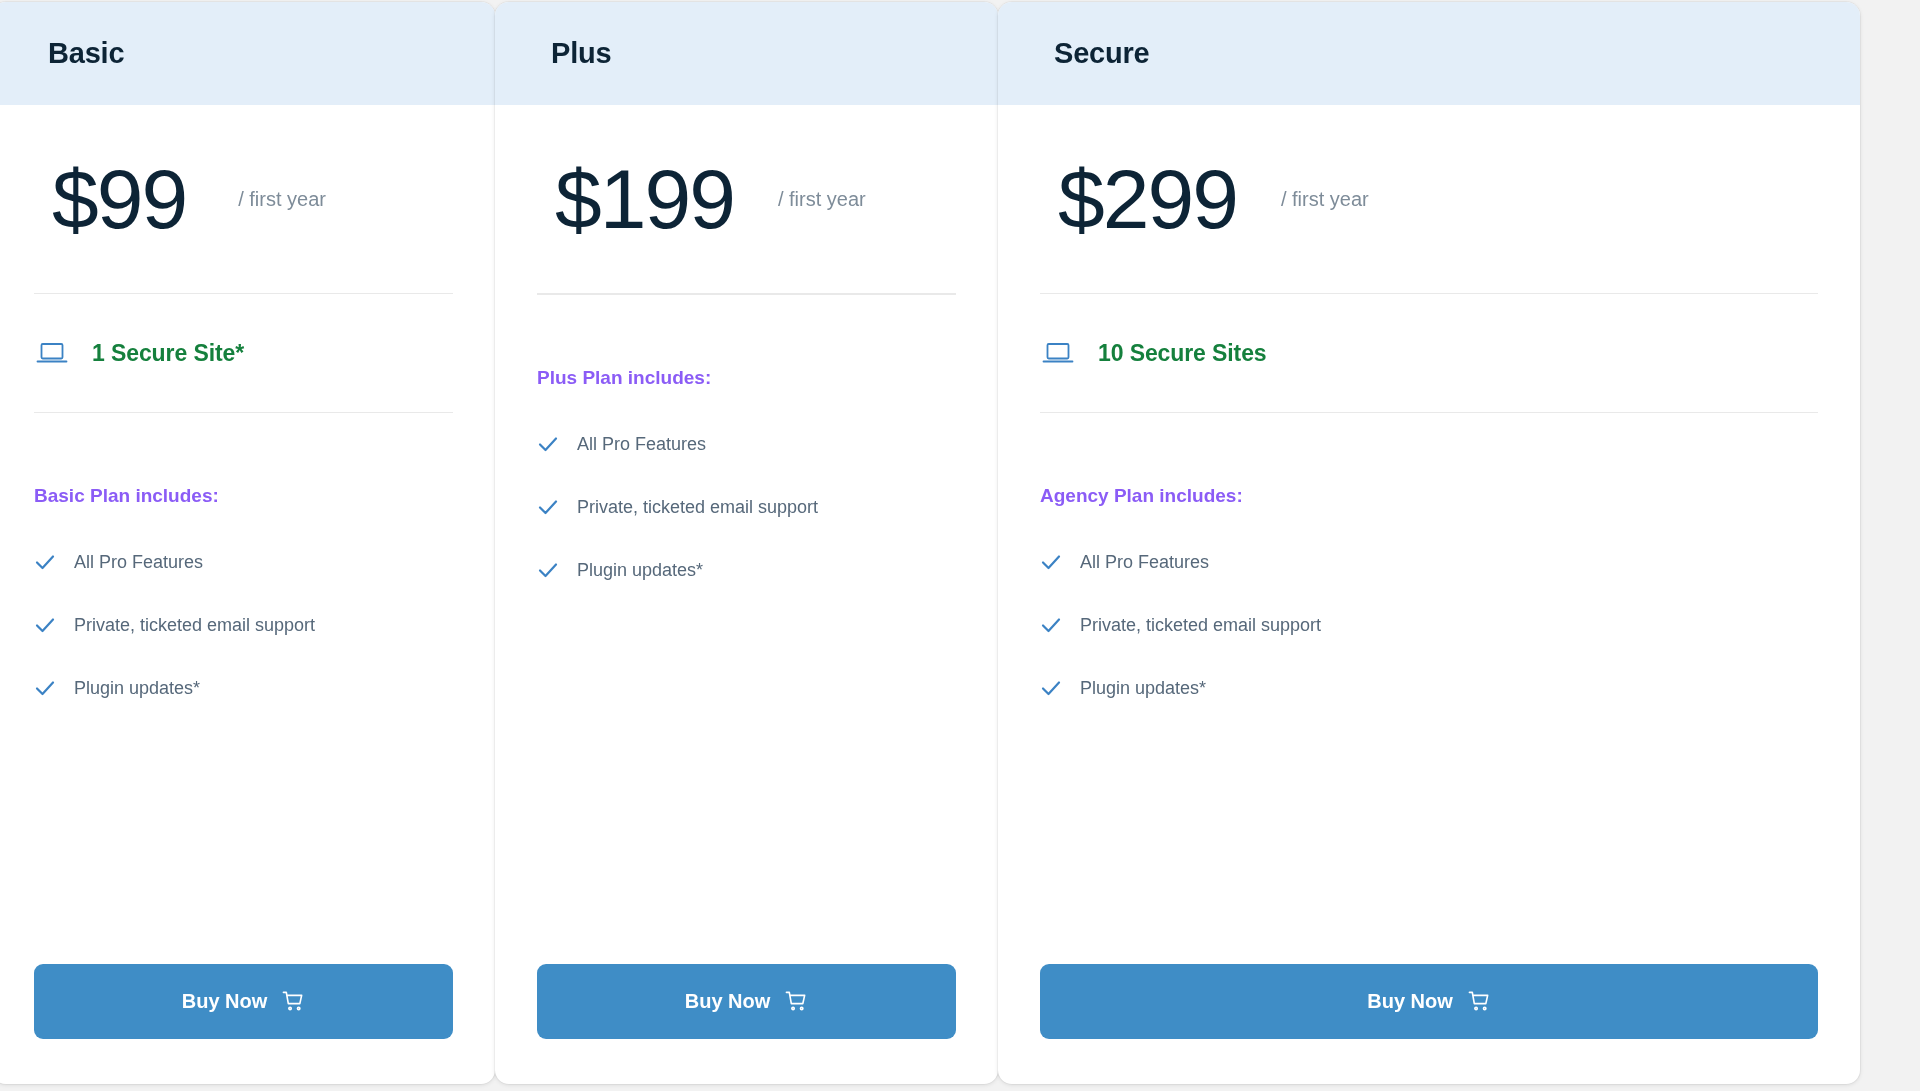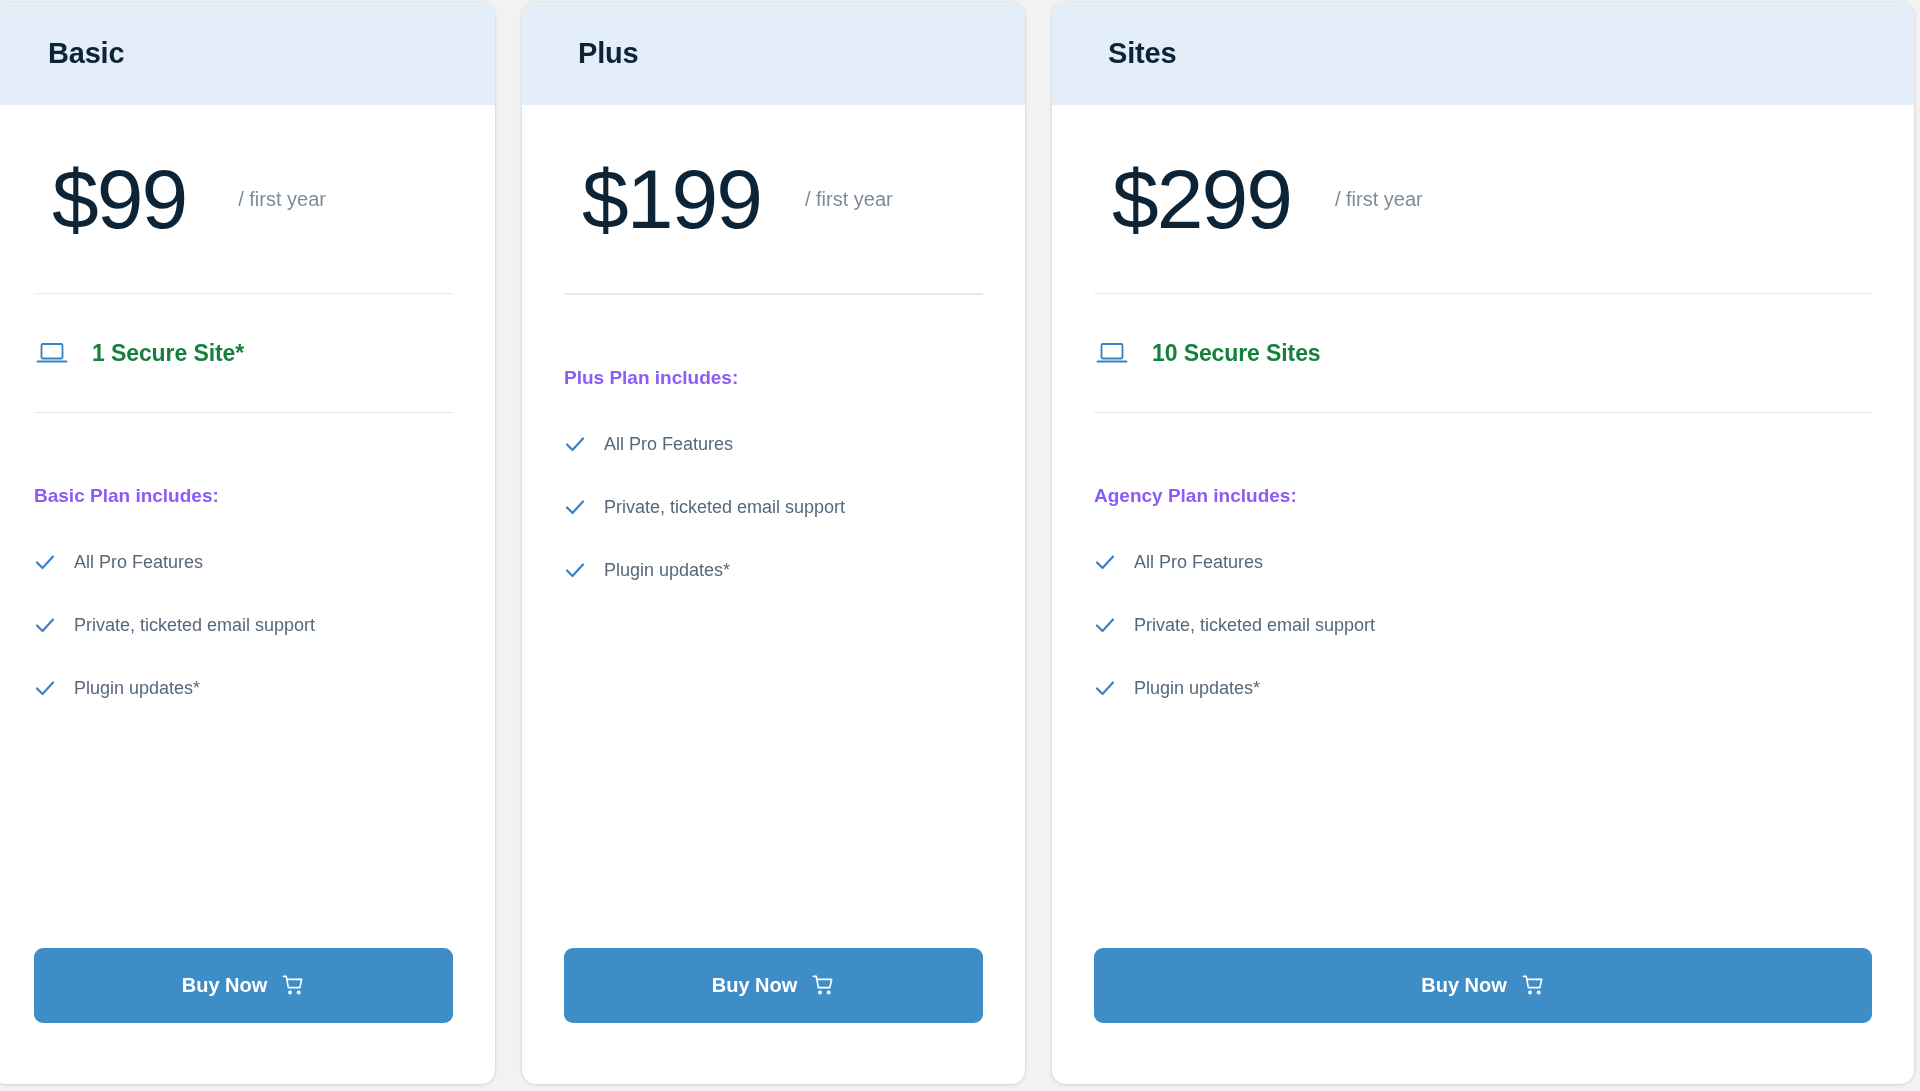--- a/index.html
+++ b/index.html
@@ -15,21 +15,20 @@
     font-family: "Liberation Sans", sans-serif;
     -webkit-font-smoothing: antialiased;
   }
 
   .pricing-grid {
     position: relative;
     width: 1920px;
     height: 1091px;
     display: flex;
     align-items: flex-start;
-    gap: 27px;
     padding-left: 0;
   }
 
   .plan-card {
     position: relative;
     width: 503px;
     height: 1082px;
     margin-top: 2px;
     background: #ffffff;
     border-radius: 14px;
@@ -147,21 +146,21 @@
   }
   .feature-text {
     font-size: 18px;
     color: #56687a;
     margin-left: 18px;
   }
 
   
   .buy-wrap {
     flex: 0 0 auto;
-    padding-bottom: 61px;
+    padding-bottom: 45px;
     margin-top: 28px;
   }
   .buy-button {
     width: 100%;
     height: 75px;
     background: #3f8dc6;
     border: none;
     border-radius: 9px;
     color: #ffffff;
     font-family: "Liberation Sans", sans-serif;
@@ -296,21 +295,21 @@
             <circle cx="17.4" cy="19.2" r="1.25"></circle>
           </svg>
         </button>
       </div>
 
     </div>
   </div>
 
   <div class="plan-card third">
     <div class="card-header">
-      <div class="card-header-title">Sites</div>
+      <div class="card-header-title">Secure</div>
     </div>
     <div class="card-body">
 
       <div class="price-row">
         <div class="price-amount">$299</div>
         <div class="price-period">/ first year</div>
       </div>
 
       <div class="divider"></div>
 

